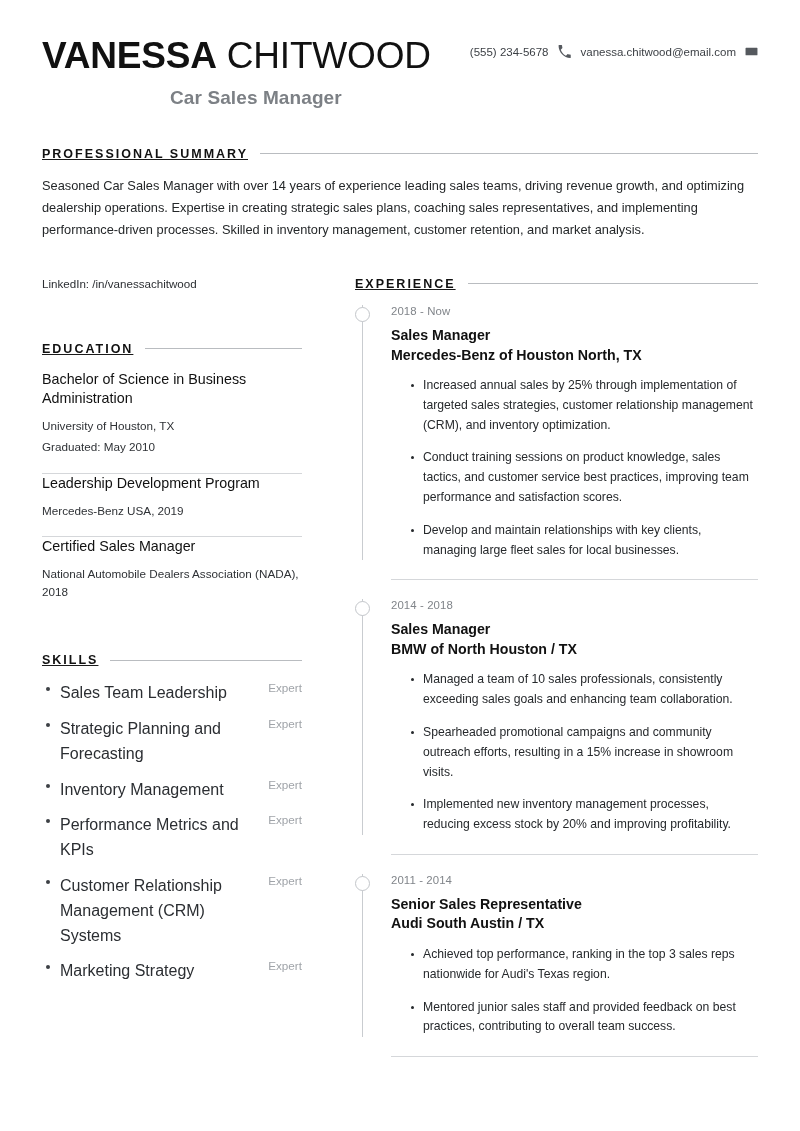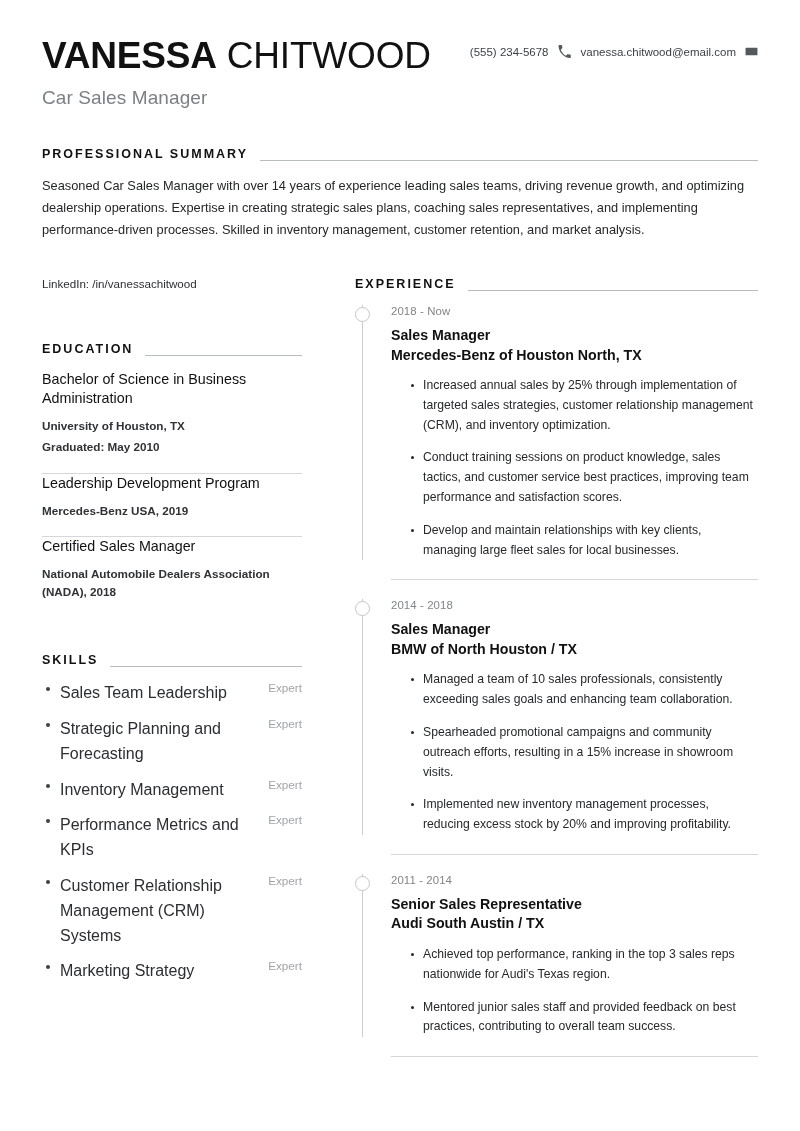--- a/index.html
+++ b/index.html
@@ -36,23 +36,24 @@
     letter-spacing: -0.2px;
     color: #111111;
     white-space: nowrap;
   }
   .name .first { font-weight: 700; }
   .name .last  { font-weight: 400; }
 
   .job-title {
     margin-top: 11px;
     font-size: 19px;
-    font-weight: 400;
+    font-weight: 700;
     color: #7c8085;
     letter-spacing: 0.1px;
+    text-align: center;
   }
 
   .contacts {
     flex: 0 0 auto;
     padding-top: 9px;
     display: flex;
     align-items: flex-end;
     gap: 10px;
   }
   .contact-row {
@@ -68,23 +69,24 @@
     display: inline-flex;
     align-items: center; justify-content: center;
     color: #55595e;
     flex: 0 0 auto;
   }
   .contact-icon svg { width: 13px; height: 13px; fill: currentColor; display: block; }
 
   
   .section-head {
     display: flex;
-    align-items: flex-end;
+    align-items: center;
     gap: 12px;
     margin-bottom: 14px;
+    text-decoration: underline;
   }
   .section-head .label {
     font-size: 12.5px;
     font-weight: 700;
     letter-spacing: 2.0px;
     color: #111111;
     text-transform: uppercase;
     white-space: nowrap;
   }
   .section-head .rule {
@@ -127,21 +129,20 @@
     font-size: 14.3px;
     font-weight: 400;
     line-height: 1.34;
     color: #111111;
     margin-bottom: 9px;
   }
   .edu-line {
     font-size: 11.7px;
     line-height: 1.55;
     color: #2f3236;
-    font-weight: bold;
   }
   .edu-line + .edu-line { margin-top: 3px; }
 
   
   .skills-section { margin-top: 36px; }
   .skill-row {
     display: flex;
     align-items: flex-start;
     gap: 10px;
     margin-bottom: 11px;

